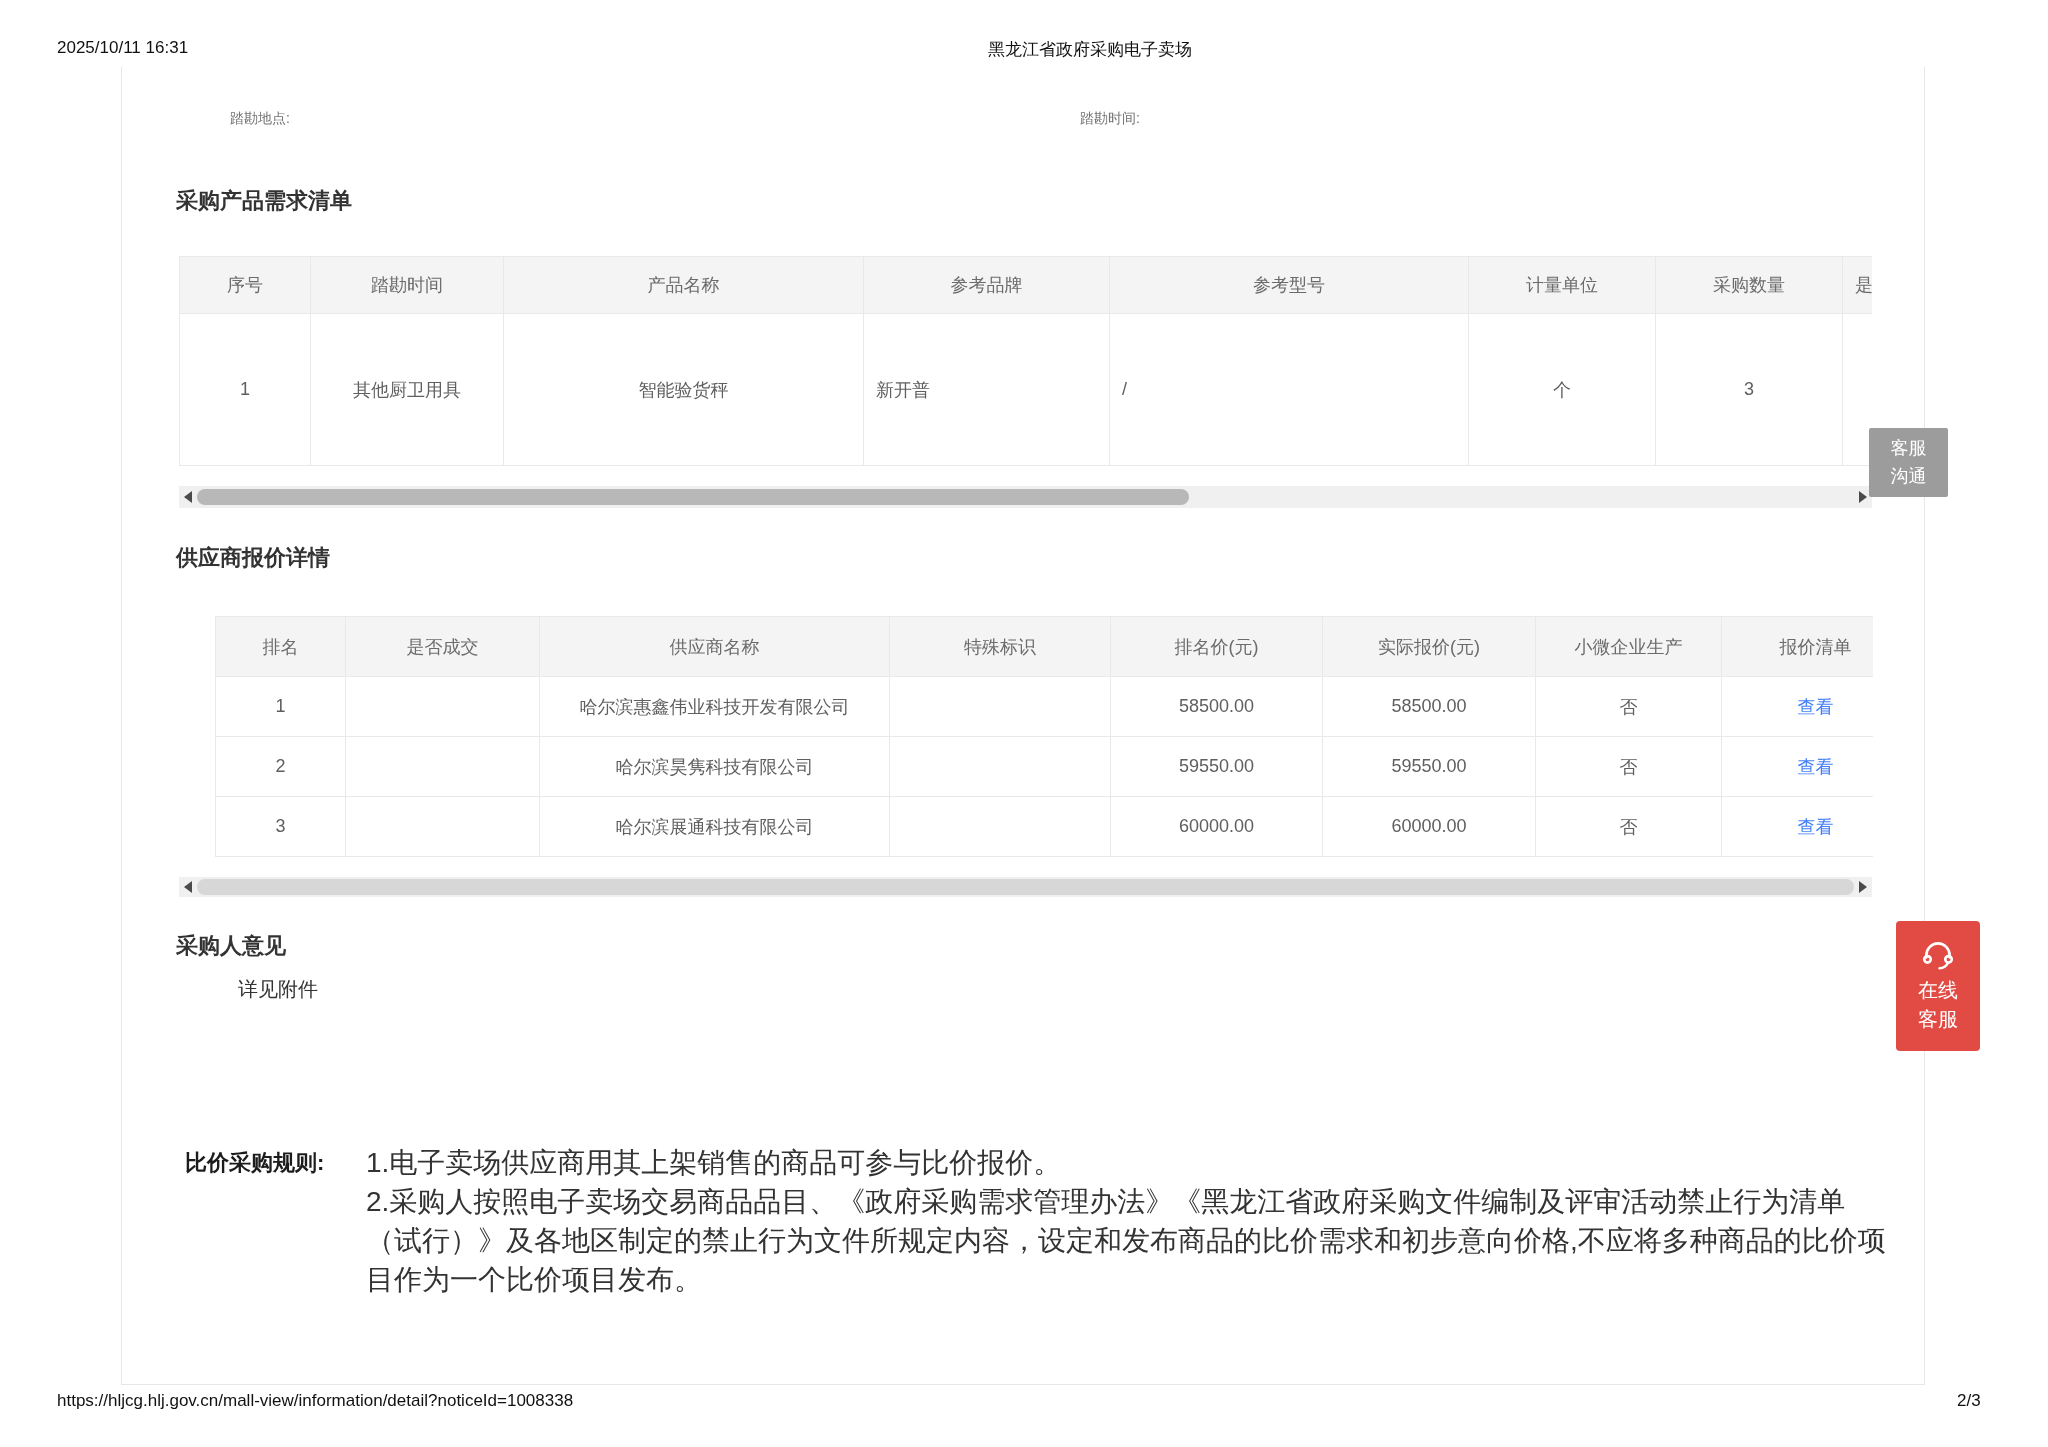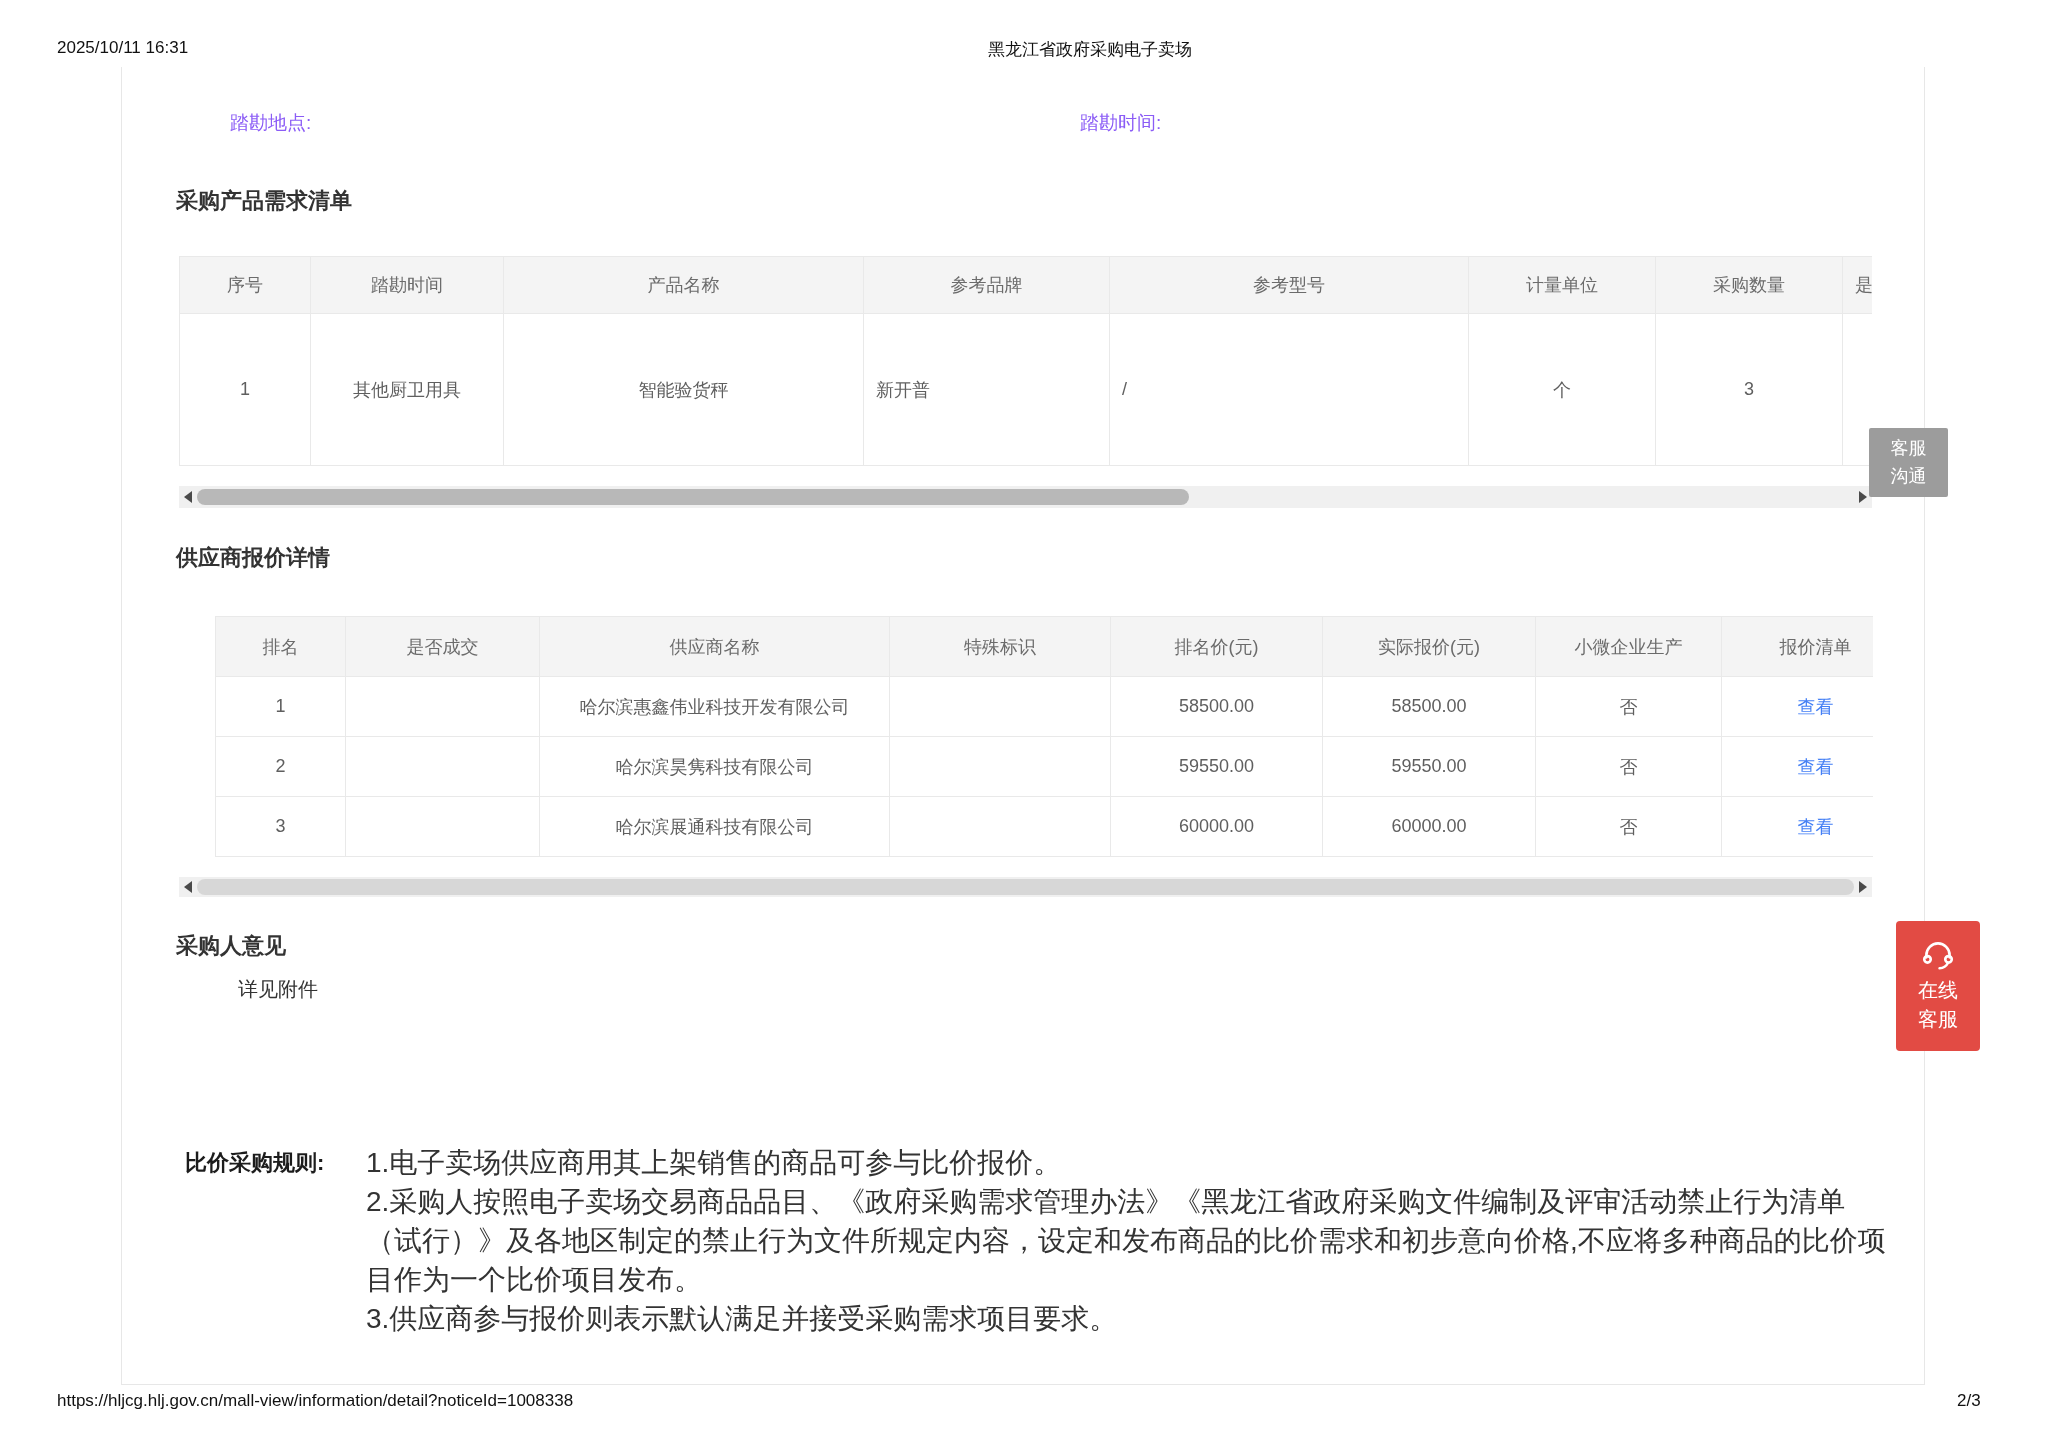--- a/index.html
+++ b/index.html
@@ -13,21 +13,21 @@
   
   .print-meta { font-size:17px; color:#111; }
   .print-title { transform:translateX(-50%);text-align:center; }
 
   
   .content-frame {
     left:121px; top:67px; width:1804px; height:1318px;
     border-left:1px solid #e7e7e7; border-right:1px solid #e7e7e7; border-bottom:1px solid #e7e7e7;
   }
 
-  .survey-label { font-size:19px; color:#8b5cf6; }
+  .survey-label { font-size:14px; color:#737373; }
 
   .section-title { font-size:22px; font-weight:bold; color:#333; }
 
   
   .tbl-wrap { overflow:hidden; }
   table { border-collapse:collapse; table-layout:fixed; background:#fff; }
   th, td {
     border:1px solid #e9e9e9; text-align:center; vertical-align:middle;
     font-size:18px; font-weight:normal; overflow:hidden; white-space:nowrap;
   }
@@ -213,19 +213,18 @@
     <div class="txt">
       <div>在线</div>
       <div>客服</div>
     </div>
   </div>
 
   <div class="abs rules-label" style="left:185px; top:1148px;">比价采购规则:</div>
   <div class="abs rules-body" style="left:366px; top:1143px;">
     <p>1.电子卖场供应商用其上架销售的商品可参与比价报价。</p>
     <p style="white-space:normal;">2.采购人按照电子卖场交易商品品目、《政府采购需求管理办法》《黑龙江省政府采购文件编制及评审活动禁止行为清单（试行）》及各地区制定的禁止行为文件所规定内容，设定和发布商品的比价需求和初步意向价格,不应将多种商品的比价项目作为一个比价项目发布。</p>
-    <p>3.供应商参与报价则表示默认满足并接受采购需求项目要求。</p>
   </div>
 
   <div class="abs print-meta" style="left:57px; top:1391px;">https://hljcg.hlj.gov.cn/mall-view/information/detail?noticeId=1008338</div>
   <div class="abs print-meta" style="left:1957px; top:1391px;">2/3</div>
 
 </div>
 
 </body></html>

